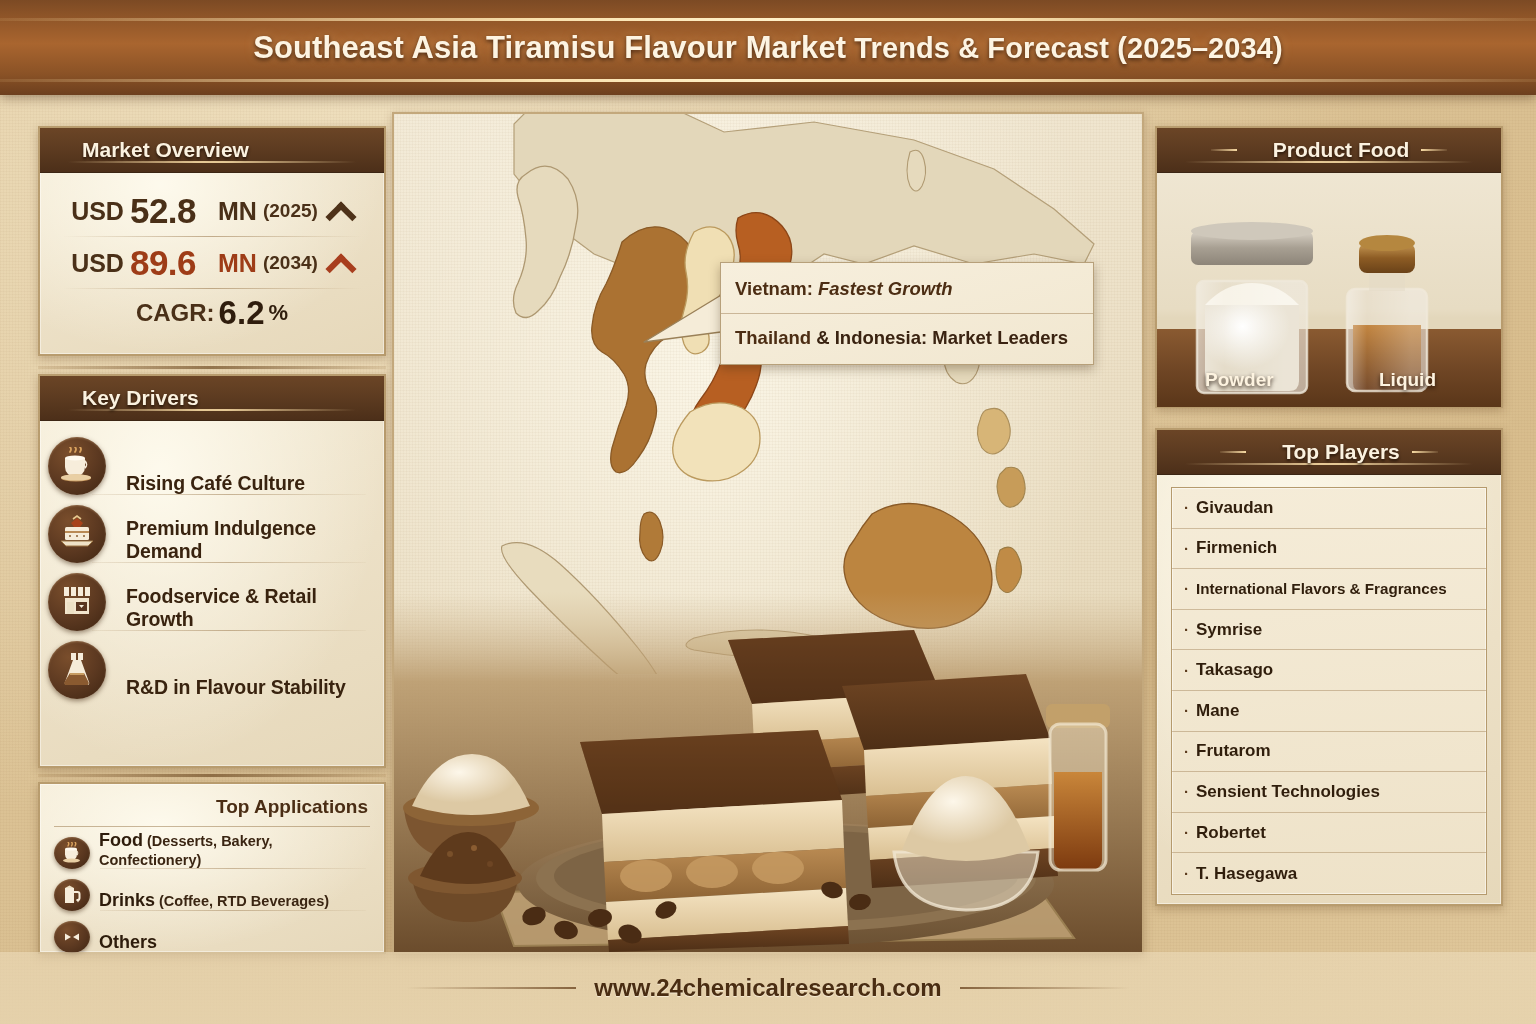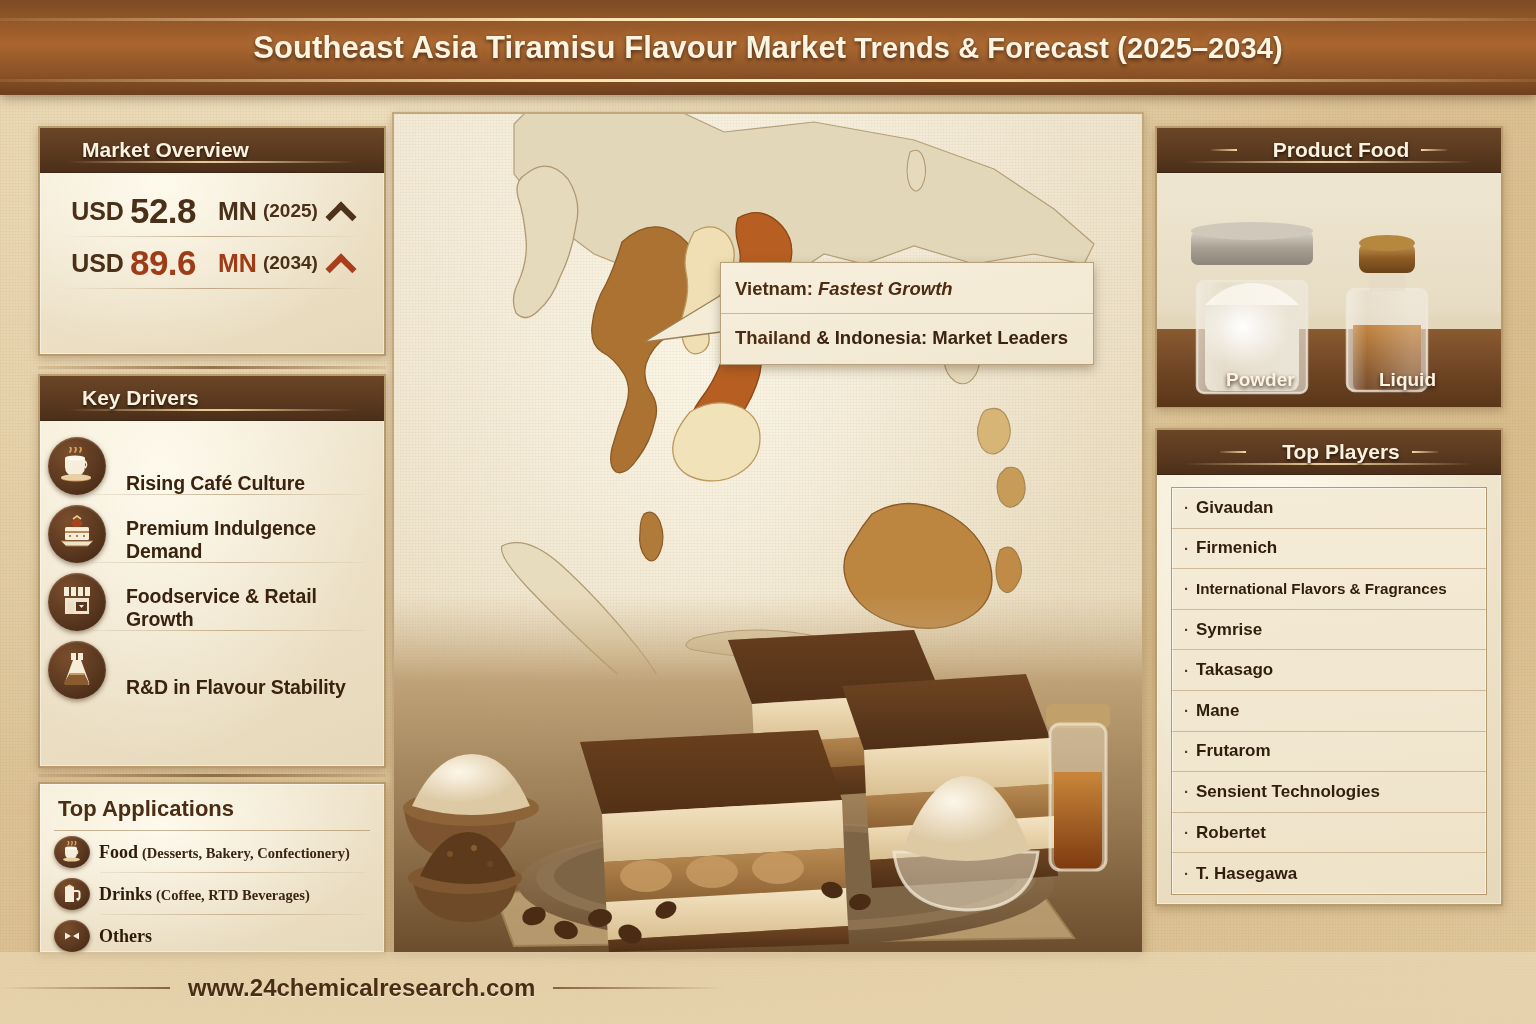--- a/index.html
+++ b/index.html
@@ -123,24 +123,25 @@
     width:58px; height:58px; flex:0 0 58px; border-radius:50%;
     background: radial-gradient(circle at 35% 28%, #7a4e2c 0%, #5b3820 55%, #3e2512 100%);
     box-shadow: 0 2px 5px rgba(60,34,12,0.5), inset 0 1px 2px rgba(255,220,170,0.25);
     display:flex; align-items:center; justify-content:center;
   }
   .kd-label { font-size:19.5px; font-weight:bold; color:#39230f; letter-spacing:-0.1px; }
 
   
   #top-applications { left:38px; top:782px; width:348px; height:172px; padding:10px 14px 8px; }
   .ta-title {
-    font-size:22px; font-weight:bold; color:#4a2d14; padding:2px 2px 8px 4px;
+    font-size:19px; font-weight:bold; color:#4a2d14; padding:2px 2px 8px 4px;
     border-bottom:1px solid rgba(150,115,70,0.5);
-  }
-  .ta-item { display:flex; align-items:center; gap:9px; height:42px; position:relative;font-family:Liberation Serif, serif; }
+    text-align:right;
+  }
+  .ta-item { display:flex; align-items:flex-end; gap:9px; height:42px; position:relative; }
   .ta-item.rule::after {
     content:""; position:absolute; left:46px; right:4px; bottom:0; height:1px;
     background: linear-gradient(90deg, rgba(150,115,70,0.1), rgba(150,115,70,0.45), rgba(150,115,70,0.05));
   }
   .ta-icon {
     width:36px; height:32px; flex:0 0 36px; border-radius:50%;
     background: radial-gradient(circle at 35% 28%, #7a4e2c 0%, #5b3820 55%, #3e2512 100%);
     box-shadow: 0 2px 4px rgba(60,34,12,0.45), inset 0 1px 2px rgba(255,220,170,0.22);
     display:flex; align-items:center; justify-content:center;
   }
@@ -197,21 +198,21 @@
   }
   .pt-shelf {
     position:absolute; left:0; right:0; bottom:0; height:78px;
     background: linear-gradient(180deg,#8a5a31 0%, #6e4524 55%, #5a3619 100%);
   }
   .pt-svg { position:absolute; left:0; top:0; width:344px; height:234px; }
   .pt-cap {
     position:absolute; bottom:16px; color:#fdf3e0; font-size:19px; font-weight:bold;
     text-shadow:0 2px 4px rgba(30,15,4,0.85); z-index:4;
   }
-  .pt-cap.powder { left:69px; }
+  .pt-cap.powder { left:48px; }
   .pt-cap.liquid { left:222px; }
 
   
   #top-players { left:1155px; top:428px; width:348px; height:478px; }
   .tp-box {
     margin:12px 14px 14px; border:1px solid #b59a6d;
     background: linear-gradient(175deg,#f5ecd8 0%, #eee2c8 100%);
     box-shadow: inset 0 0 0 1px rgba(255,255,255,0.5);
   }
   .tp-item {
@@ -220,21 +221,21 @@
     border-bottom:1px solid rgba(150,115,70,0.4);
     white-space:nowrap;
   }
   .tp-item:last-child { border-bottom:none; }
   .tp-item .bullet { color:#5b3a1c; margin-right:7px; font-size:15px; }
   .tp-item.small { font-size:15.2px; }
 
   
   .footer {
     position:absolute; left:0; bottom:0; width:1536px; height:72px; z-index:3;
-    display:flex; align-items:center; justify-content:flex-start;
+    display:flex; align-items:center; justify-content:center;
     background: linear-gradient(180deg, rgba(238,222,190,0.55), rgba(231,212,175,0.85));
   }
   .footer-line { width:170px; height:2px; background: linear-gradient(90deg, rgba(110,72,35,0), rgba(110,72,35,0.8)); }
   .footer-line.r { background: linear-gradient(90deg, rgba(110,72,35,0.8), rgba(110,72,35,0)); }
   .footer-url {
     font-size:24px; font-weight:bold; color:#4a2d12; margin:0 18px;
     text-shadow:0 1px 1px rgba(255,250,235,0.7);
   }
 </style>
 </head>
@@ -261,20 +262,25 @@
     </div>
 
     <div class="mo-row rule accent">
       <span class="mo-usd">USD</span>
       <span class="mo-big">89.6</span>
       <span class="mo-mn">MN</span>
       <span class="mo-yr">(2034)</span>
       <span class="chev accent"></span>
     </div>
 
+    <div class="mo-cagr">
+      <span class="lbl">CAGR:</span>
+      <span class="val">6.2</span>
+      <span class="pct">%</span>
+    </div>
 
   </div>
 </div>
 
 <div class="thin-divider" style="top:366px;"></div>
 
 <div class="panel" id="key-drivers">
   <div class="panel-head left">
     <span class="ph-title">Key Drivers</span>
   </div>

